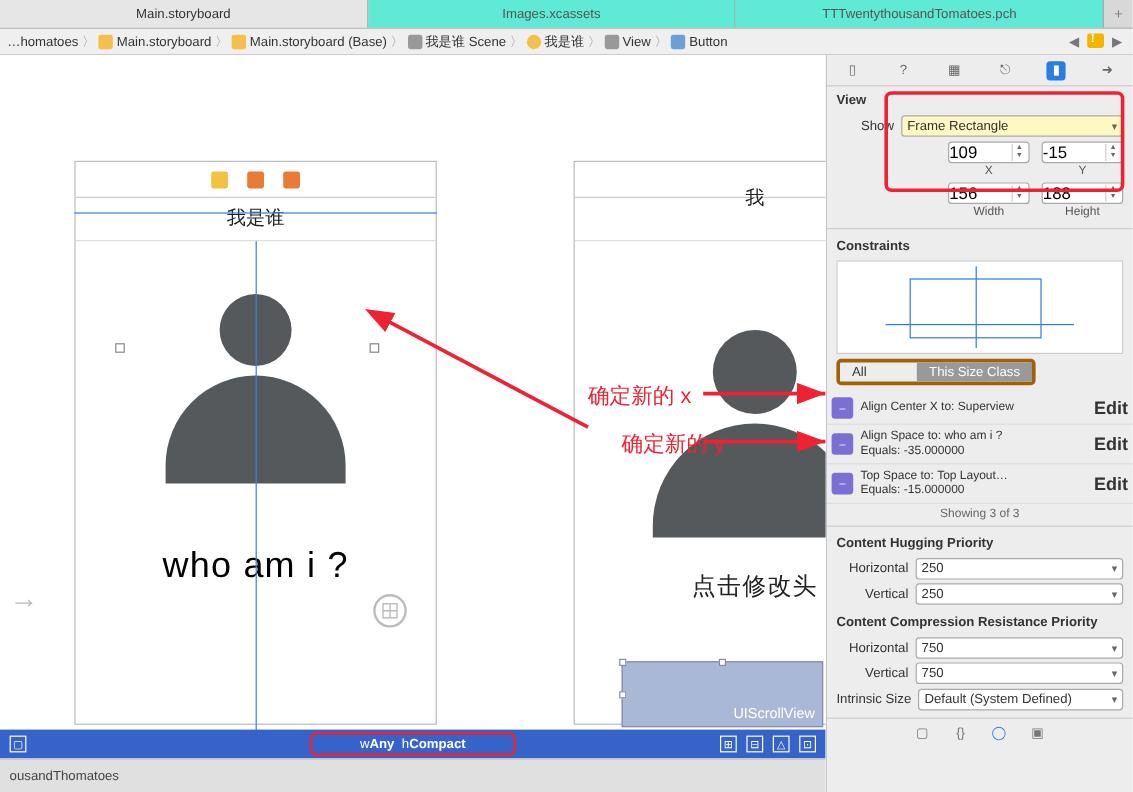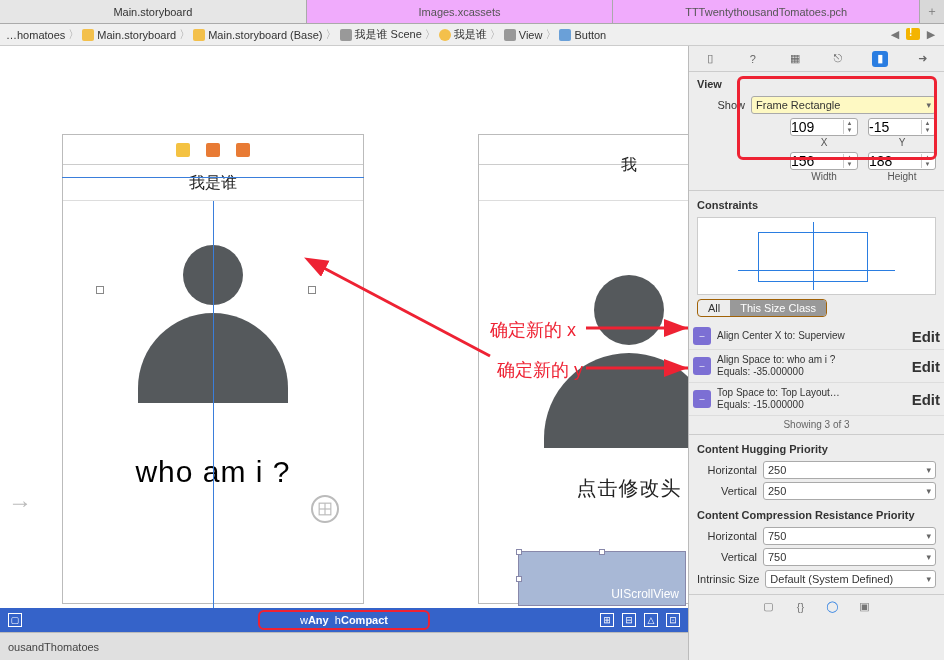--- a/index.html
+++ b/index.html
@@ -1,20 +1,20 @@
 <!DOCTYPE html>
 <html><head>
 <meta charset="utf-8">
 <style>
 * { box-sizing: border-box; margin: 0; padding: 0; font-family: -apple-system, "Helvetica Neue", Arial, sans-serif; }
 body { width: 944px; height: 660px; background: #fff; overflow: hidden; position: relative; font-size: 12px; color: #333; }
 
 
 .tabbar { height: 24px; background: #d8d8d8; display: flex; border-bottom: 1px solid #aaa; }
-.tab { flex: 1; display: flex; align-items: center; justify-content: center; border-right: 1px solid #aaa; background: #f0abfc; font-size: 11px; color: #555; }
+.tab { flex: 1; display: flex; align-items: center; justify-content: center; border-right: 1px solid #aaa; background: #5eead4; font-size: 11px; color: #555; }
 .tab.active { background: #e6e6e6; color: #333; }
 .tab-add { width: 24px; flex: none; display: flex; align-items: center; justify-content: center; color: #777; }
 
 
 .breadcrumb { height: 22px; background: #efefef; border-bottom: 1px solid #ccc; display: flex; align-items: center; padding: 0 6px; font-size: 11px; color: #333; overflow: hidden; }
 .bc-item { display: flex; align-items: center; white-space: nowrap; }
 .bc-sep { margin: 0 3px; color: #999; }
 .bc-icon { width: 12px; height: 12px; margin-right: 3px; background: #f3c04b; border-radius: 2px; }
 .bc-icon.gray { background: #999; }
 .bc-icon.blue { background: #6aa0d8; }
@@ -87,21 +87,21 @@
 .numfield { width: 68px; height: 18px; border: 1px solid #aaa; background: #fff; border-radius: 3px; display: flex; align-items: center; }
 .numfield input { width: 52px; border: none; text-align: left; font-size: 14px; padding-right: 2px; outline: none; background: transparent; }
 .numfield .step { width: 12px; display: flex; flex-direction: column; font-size: 6px; line-height: 7px; color: #666; border-left: 1px solid #ccc; text-align: center; }
 .xy-row { display: flex; gap: 10px; justify-content: flex-end; }
 .xy-col { display: flex; flex-direction: column; align-items: center; }
 .xy-col .lbl { font-size: 10px; color: #555; margin-top: 1px; }
 .constraint-diagram { height: 78px; background: #fff; border: 1px solid #ccc; margin: 4px 0; position: relative; }
 .cd-rect { position: absolute; left: 60px; top: 14px; width: 110px; height: 50px; border: 1px solid #2a7de1; }
 .cd-vc { position: absolute; left: 115px; top: 4px; bottom: 4px; width: 1px; background: #2a7de1; }
 .cd-hb { position: absolute; left: 40px; right: 40px; top: 52px; height: 1px; background: #2a7de1; }
-.seg { display: flex; border: 1px solid #a16207; border-radius: 4px; overflow: hidden; width: fit-content; }
+.seg { display: flex; border: 3px solid #a16207; border-radius: 4px; overflow: hidden; width: fit-content; gap: 32px; }
 .seg div { padding: 2px 10px; font-size: 11px; }
 .seg .on { background: #999; color: #fff; }
 .constraint-row { display: flex; align-items: center; padding: 4px; border-bottom: 1px solid #ddd; gap: 6px; }
 .constraint-row .cicon { width: 18px; height: 18px; background: #7c6fd4; border-radius: 3px; display: flex; align-items: center; justify-content: center; color: #fff; font-size: 10px; }
 .constraint-row .ctext { flex: 1; font-size: 10px; line-height: 12px; }
 .constraint-row .edit { font-weight: 600; font-size: 15px; }
 .sub-note { text-align: center; font-size: 10px; color: #666; padding: 3px 0 2px; }
 .prio-row { display: flex; align-items: center; margin-bottom: 3px; gap: 6px; }
 .prio-row label { width: 60px; text-align: right; }
 .prio-sel { flex: 1; height: 18px; border: 1px solid #aaa; background: #fff; border-radius: 3px; padding: 0 4px; display: flex; align-items: center; justify-content: space-between; }
@@ -235,21 +235,21 @@
         <div class="ic">△</div>
         <div class="ic">⊡</div>
       </div>
     </div>
 
     <div class="footer-gray">
       <span>ousandThomatoes</span>
     </div>
 
     <div class="ann-text" style="left:490px;top:272px">确定新的 x</div>
-    <div class="ann-text" style="left:497px;top:312px">确定新的 y</div>
+    <div class="ann-text" style="left:518px;top:312px">确定新的 y</div>
     <svg class="arrow-svg" style="left:300px;top:200px" width="200" height="120">
       <defs>
           <marker id="ah1" markerWidth="10" markerHeight="10" refX="2" refY="3" orient="auto">
             <path d="M0,0 L0,6 L8,3 z" fill="#e23"></path>
           </marker>
         </defs>
       <line x1="190" y1="110" x2="20" y2="20" stroke="#e23" stroke-width="3" marker-end="url(#ah1)"></line>
     </svg>
     <svg class="arrow-svg" style="left:584px;top:272px" width="110" height="20">
       <defs>

